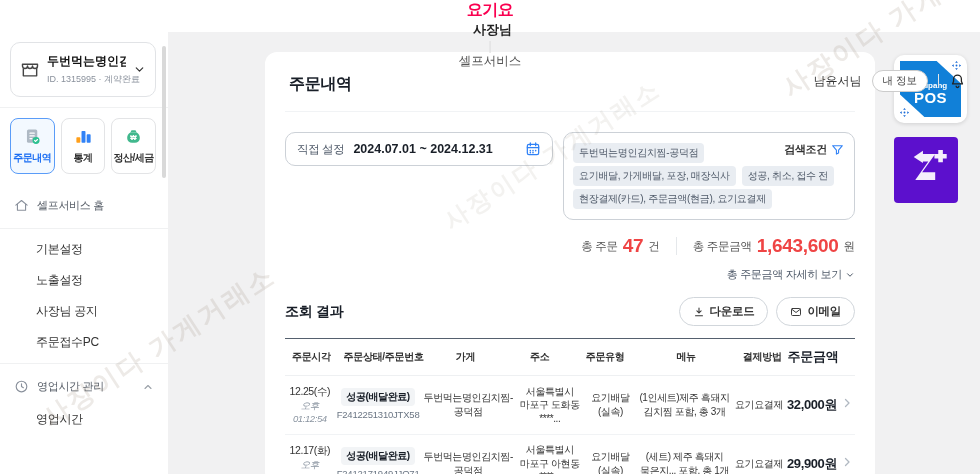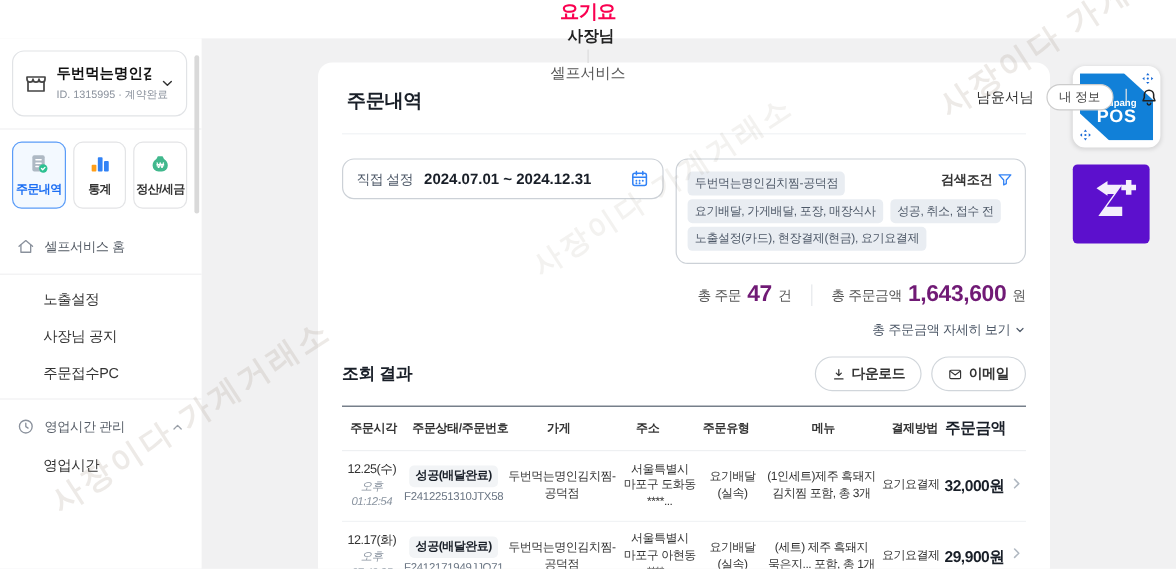--- a/index.html
+++ b/index.html
@@ -51,21 +51,21 @@
   .cal-icon { width:16px; height:16px; color:#3182f6; margin-left:auto; }
   .search-box { flex:1; border:1px solid #ccd1d7; border-radius:10px; padding:7px 9px; position:relative; min-height:74px; background:#fff; }
   .tag-line { display:flex; gap:6px; margin:3px 0; }
   .tag { background:#e9edf2; color:#4e5968; font-size:10px; padding:3px 6px; border-radius:4px; white-space:nowrap; letter-spacing:-0.3px; }
   .search-cond { position:absolute; top:9px; right:10px; display:flex; align-items:center; gap:4px; }
   .search-cond-label { font-size:11px; color:#333; font-weight:600; letter-spacing:-0.3px; }
   .funnel-icon { width:13px; height:13px; color:#3182f6; }
 
   .summary { margin-top:15px; display:flex; justify-content:flex-end; align-items:center; }
   .sum-label { font-size:11.5px; color:#555; letter-spacing:-0.3px; }
-  .sum-value { font-size:19px; font-weight:800; color:#701a75; margin:0 5px; letter-spacing:-0.3px; }
+  .sum-value { font-size:19px; font-weight:800; color:#ef4444; margin:0 5px; letter-spacing:-0.3px; }
   .sum-unit { font-size:11.5px; color:#555; }
   .sum-divider { width:1px; height:18px; background:#e5e8eb; margin:0 16px; }
   .detail-link { margin-top:10px; text-align:right; font-size:11px; color:#4e5968; display:flex; justify-content:flex-end; align-items:center; gap:3px; letter-spacing:-0.3px; }
   .detail-link .dchev { width:10px; height:10px; color:#4e5968; }
 
   .results-row { margin-top:15px; display:flex; justify-content:space-between; align-items:center; }
   .results-title { font-size:14px; font-weight:700; color:#191f28; letter-spacing:-0.3px; }
   .btn-group { display:flex; gap:8px; }
   .pill-btn { display:flex; align-items:center; gap:5px; padding:6px 13px; border:1px solid #d1d6db; border-radius:17px; background:#fff; font-size:11.5px; font-weight:600; color:#333; letter-spacing:-0.3px; }
   .pill-btn svg { width:12px; height:12px; color:#333; }
@@ -171,20 +171,21 @@
       <svg class="micon" viewBox="0 0 24 24" fill="none" stroke="currentColor" stroke-width="1.8" stroke-linecap="round" stroke-linejoin="round">
           <path d="M3 11.5 12 4l9 7.5"></path>
           <path d="M5.5 10v9.5h13V10"></path>
         </svg>
       <span class="mlabel">셀프서비스 홈</span>
     </div>
     <div class="menu-divider"></div>
 
     <div>
       <div class="sub-items">
+          <div class="sub-item">기본설정</div>
           <div class="sub-item">노출설정</div>
           <div class="sub-item">사장님 공지</div>
           <div class="sub-item">주문접수PC</div>
         </div>
     </div>
     <div class="menu-divider"></div>
 
     <div>
       <div class="menu-row">
         <svg class="micon" viewBox="0 0 24 24" fill="none" stroke="currentColor" stroke-width="1.8" stroke-linecap="round" stroke-linejoin="round">
@@ -219,21 +220,21 @@
     <div class="search-box">
       <div>
           <div class="tag-line">
             <span class="tag">두번먹는명인김치찜-공덕점</span>
           </div>
           <div class="tag-line">
             <span class="tag">요기배달, 가게배달, 포장, 매장식사</span>
             <span class="tag">성공, 취소, 접수 전</span>
           </div>
           <div class="tag-line">
-            <span class="tag">노출설정(카드), 현장결제(현금), 요기요결제</span>
+            <span class="tag">현장결제(카드), 주문금액(현금), 요기요결제</span>
           </div>
         </div>
       <div class="search-cond">
         <span class="search-cond-label">검색조건</span>
         <svg class="funnel-icon" viewBox="0 0 24 24" fill="none" stroke="currentColor" stroke-width="2" stroke-linejoin="round">
             <path d="M3 5h18l-7 8v5.5l-4 2V13z"></path>
           </svg>
       </div>
     </div>
   </div>

